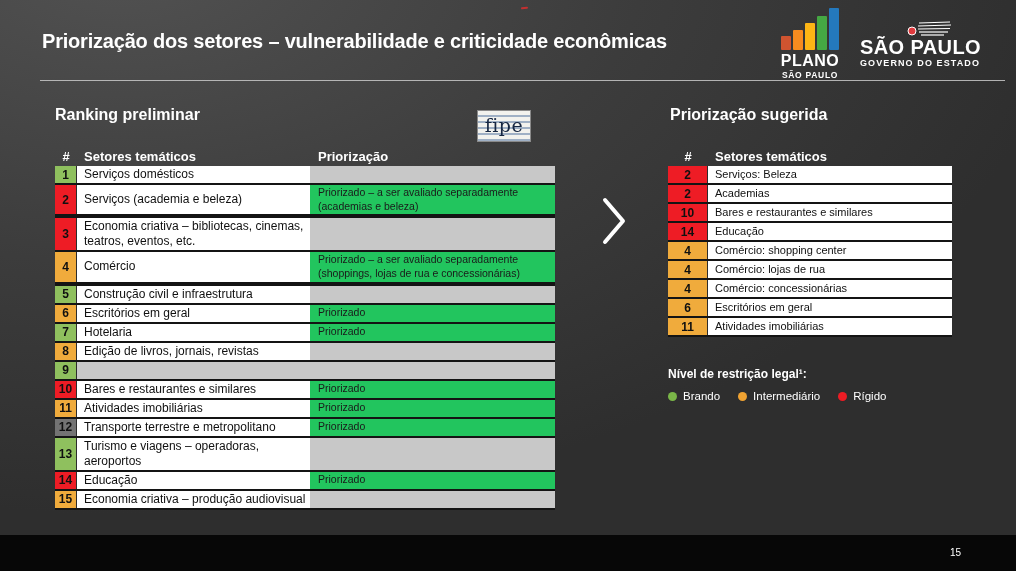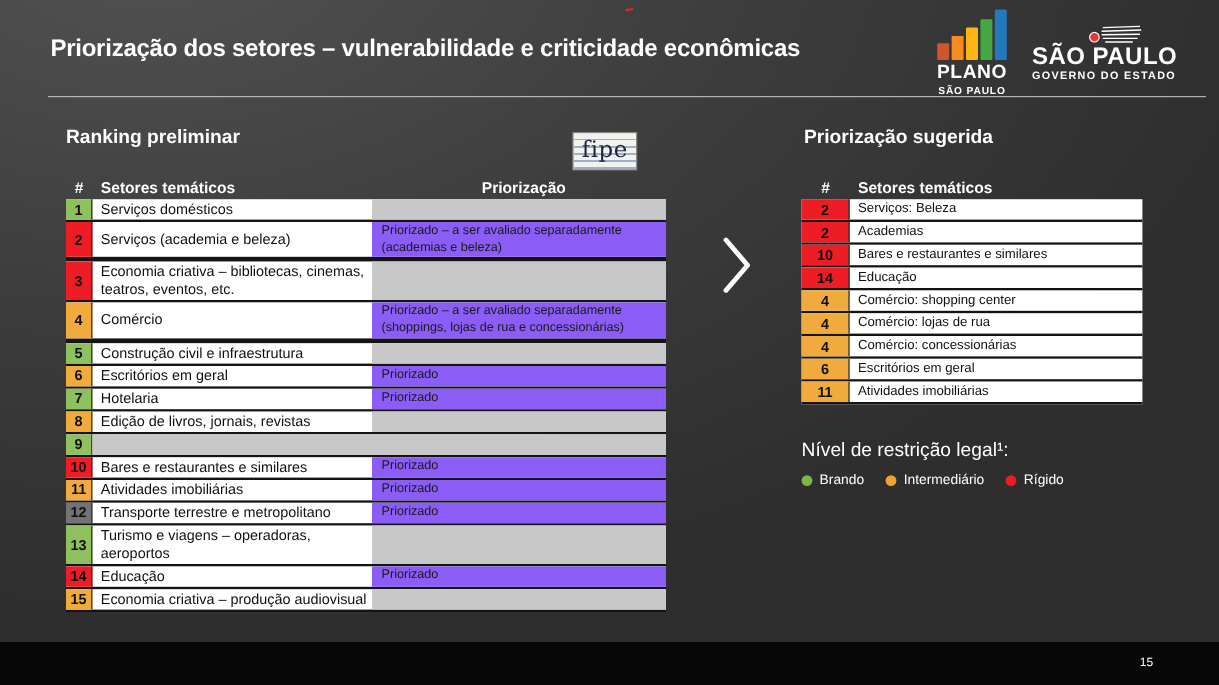--- a/index.html
+++ b/index.html
@@ -44,41 +44,41 @@
   .tbl { position: absolute; top: 146px; }
   .ltable { left: 55px; width: 500px; }
   .rtable { left: 668px; width: 284px; }
   .thead { display: flex; height: 20px; align-items: center; color: #fff; font-weight: bold; font-size: 13px; }
   .th-num { text-align: center; }
   .ltable .th-num { width: 22px; }
   .rtable .th-num { width: 40px; }
   .th-setor { padding-left: 7px; }
   .ltable .th-setor { width: 233px; }
   .rtable .th-setor { flex: 1; }
-  .th-prior { width: 245px; padding-left: 8px; text-align: center; }
+  .th-prior { width: 245px; padding-left: 8px; }
 
   .rows > .row { display: flex; background: #fff; border-bottom: 2px solid #141414; min-height: 19px; }
   .ltable .rows > div.row:nth-of-type(2),
   .ltable .rows > div.row:nth-of-type(4) { border-bottom-width: 4px; }
   .cell-num { flex: none; display: flex; align-items: center; justify-content: center;
     font-size: 12px; font-weight: bold; color: #101010; border-right: 1px solid #2c2c2c; }
   .ltable .cell-num { width: 22px; }
   .rtable .cell-num { width: 40px; }
   .cell-setor { padding: 1px 4px 1px 7px; font-size: 12px; line-height: 1.25; color: #101010; display: flex; align-items: center; }
   .ltable .cell-setor { width: 233px; flex: none; }
   .rtable .cell-setor { flex: 1; font-size: 11px; }
-  .cell-prior { flex: 1; padding: 1px 4px 1px 8px; font-size: 10.5px; line-height: 1.3; color: #1a1a1a; display: flex; align-items: center; background: #8b5cf6; }
+  .cell-prior { flex: 1; padding: 1px 4px 1px 8px; font-size: 10.5px; line-height: 1.3; color: #1a1a1a; display: flex; align-items: center; background: #22c55e; }
   .cell-prior.empty { background: #c8c8c8; }
 
   
   .arrow { position: absolute; left: 600px; top: 196px; width: 28px; height: 50px; }
 
   
   .legend { position: absolute; left: 668px; top: 367px; color: #fff; }
-  .legend-title { font-size: 16px; font-weight: normal; margin-bottom: 9px; }
+  .legend-title { font-size: 12px; font-weight: bold; margin-bottom: 9px; }
   .legend-items { display: flex; gap: 18px; align-items: center; }
   .legend-item { display: flex; align-items: center; gap: 6px; font-size: 11.5px; }
   .dot { width: 9px; height: 9px; border-radius: 50%; flex: none; }
 
   
   .footer-strip { position: absolute; left: 0; right: 0; bottom: 0; height: 36px; background: #070707; }
   .page-num { position: absolute; right: 55px; bottom: 13px; color: #fff; font-size: 10px; }
 </style>
 </head>
 <body>

